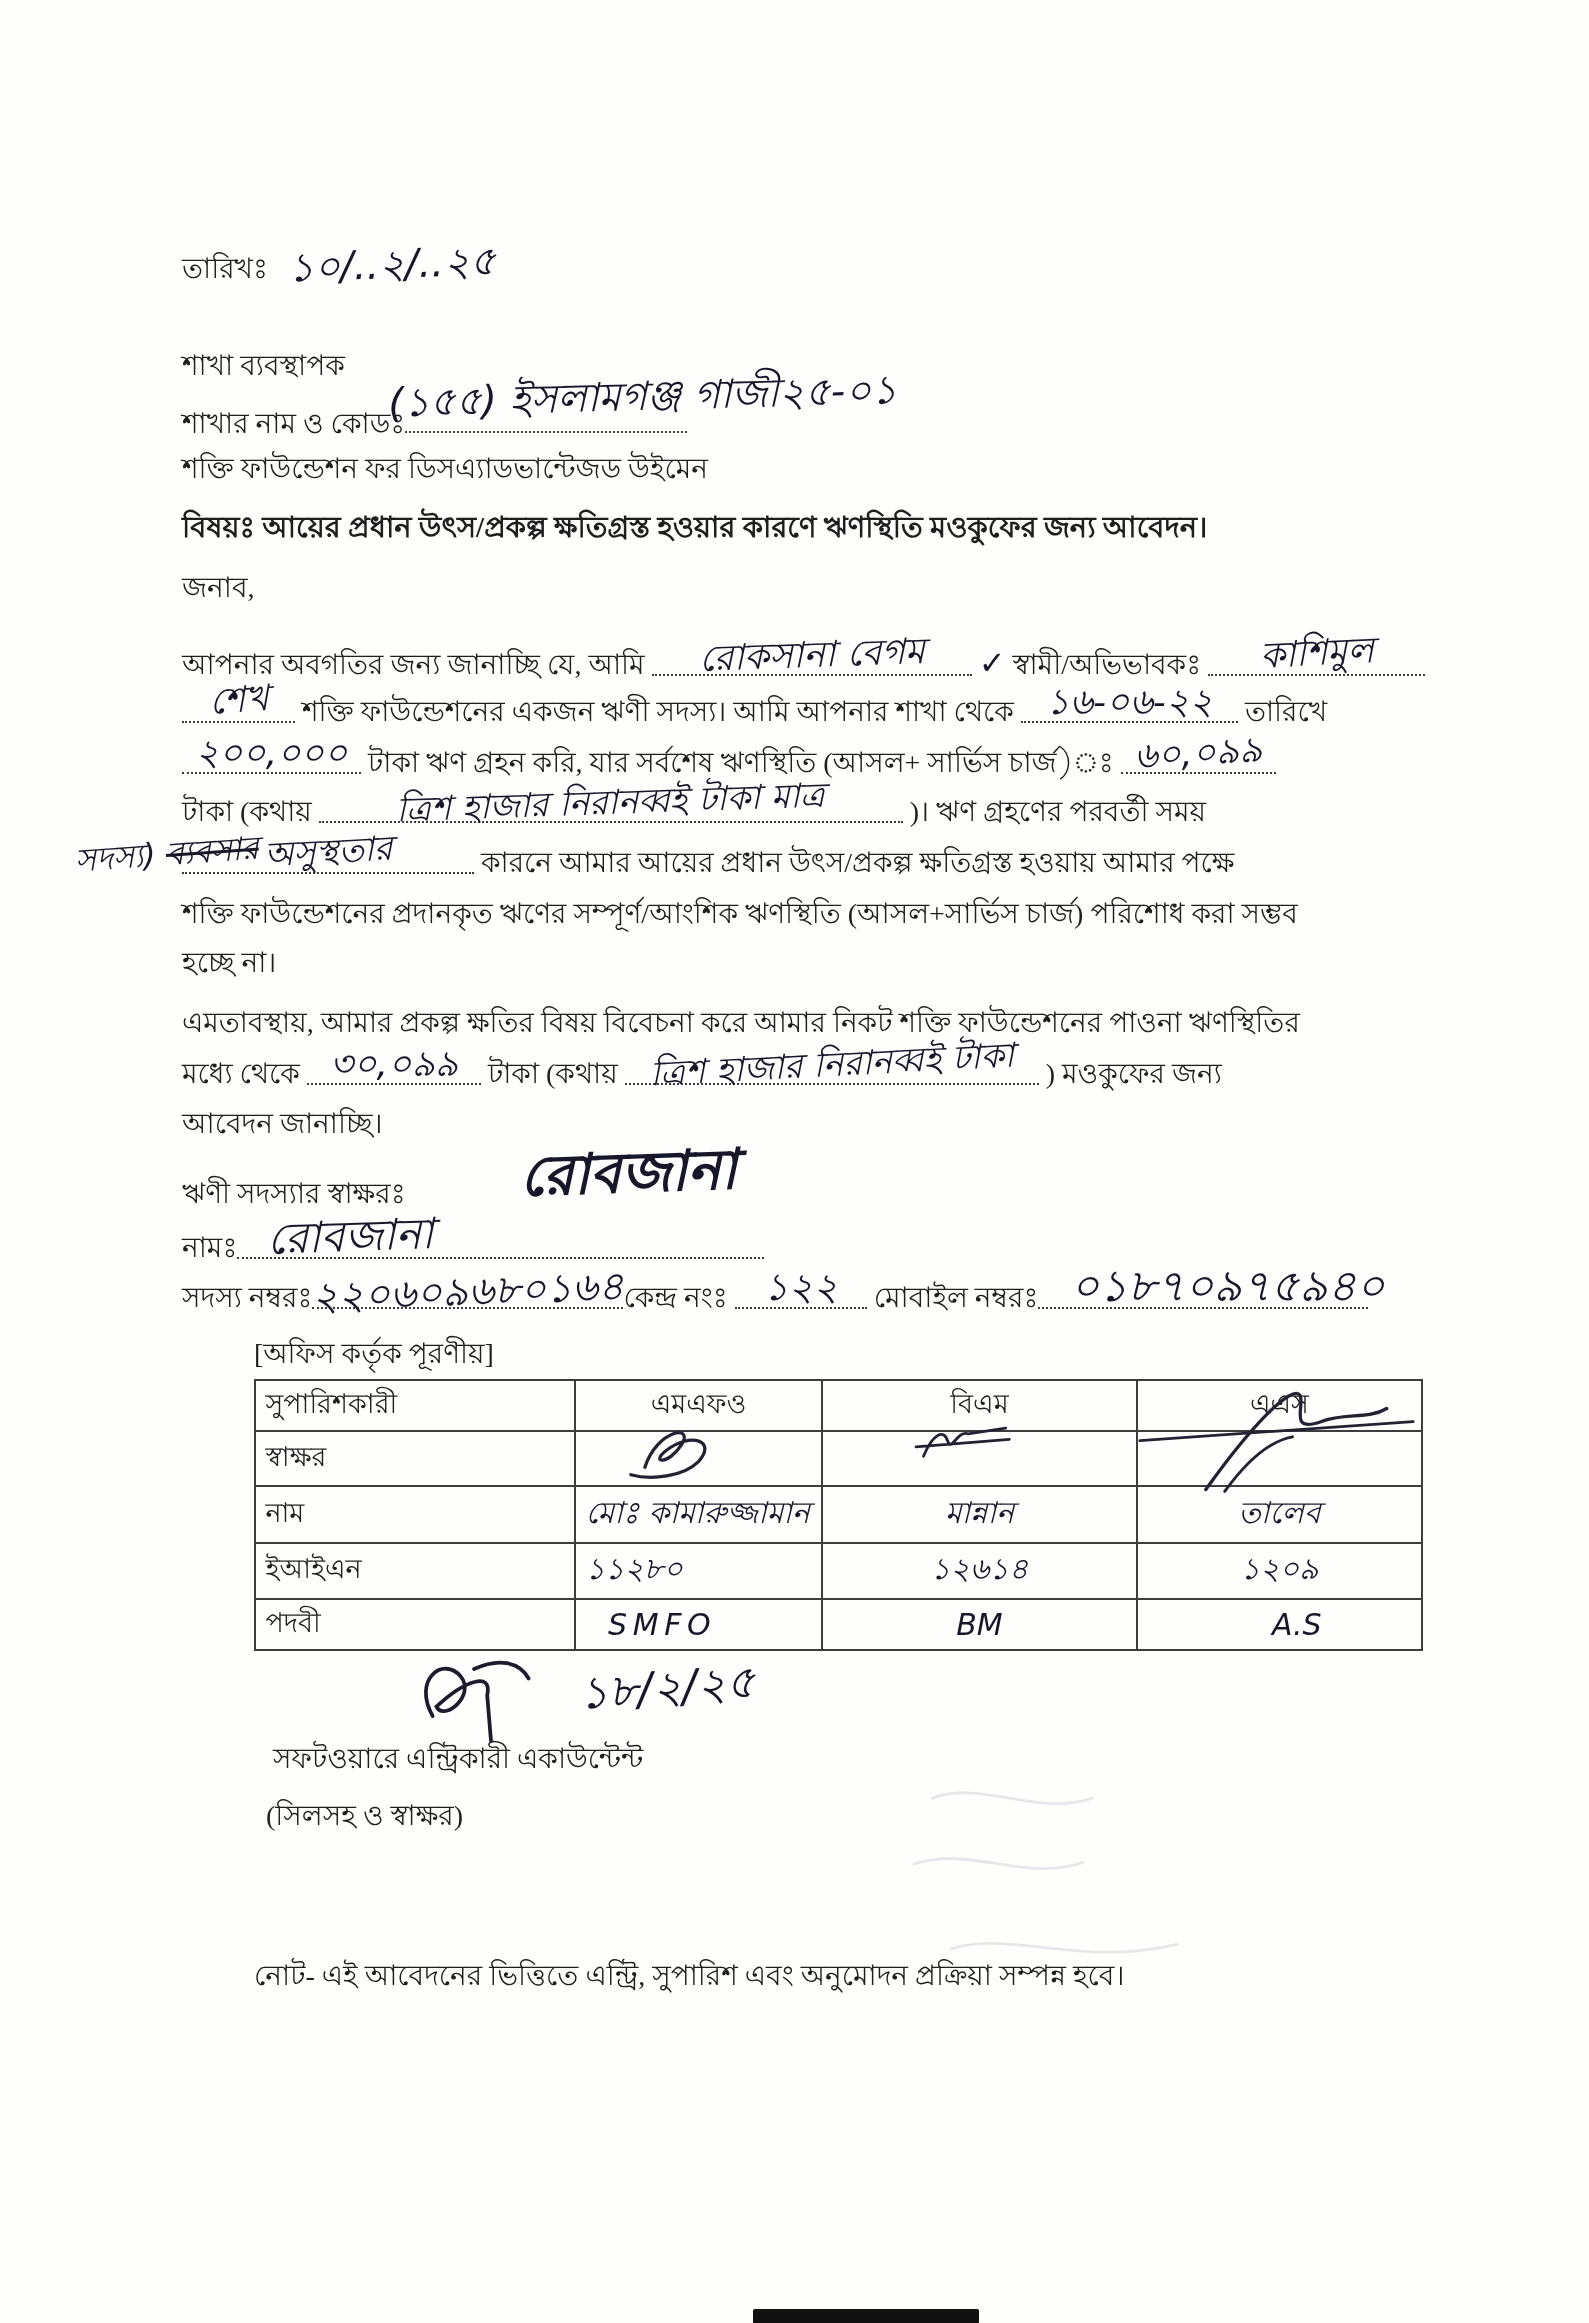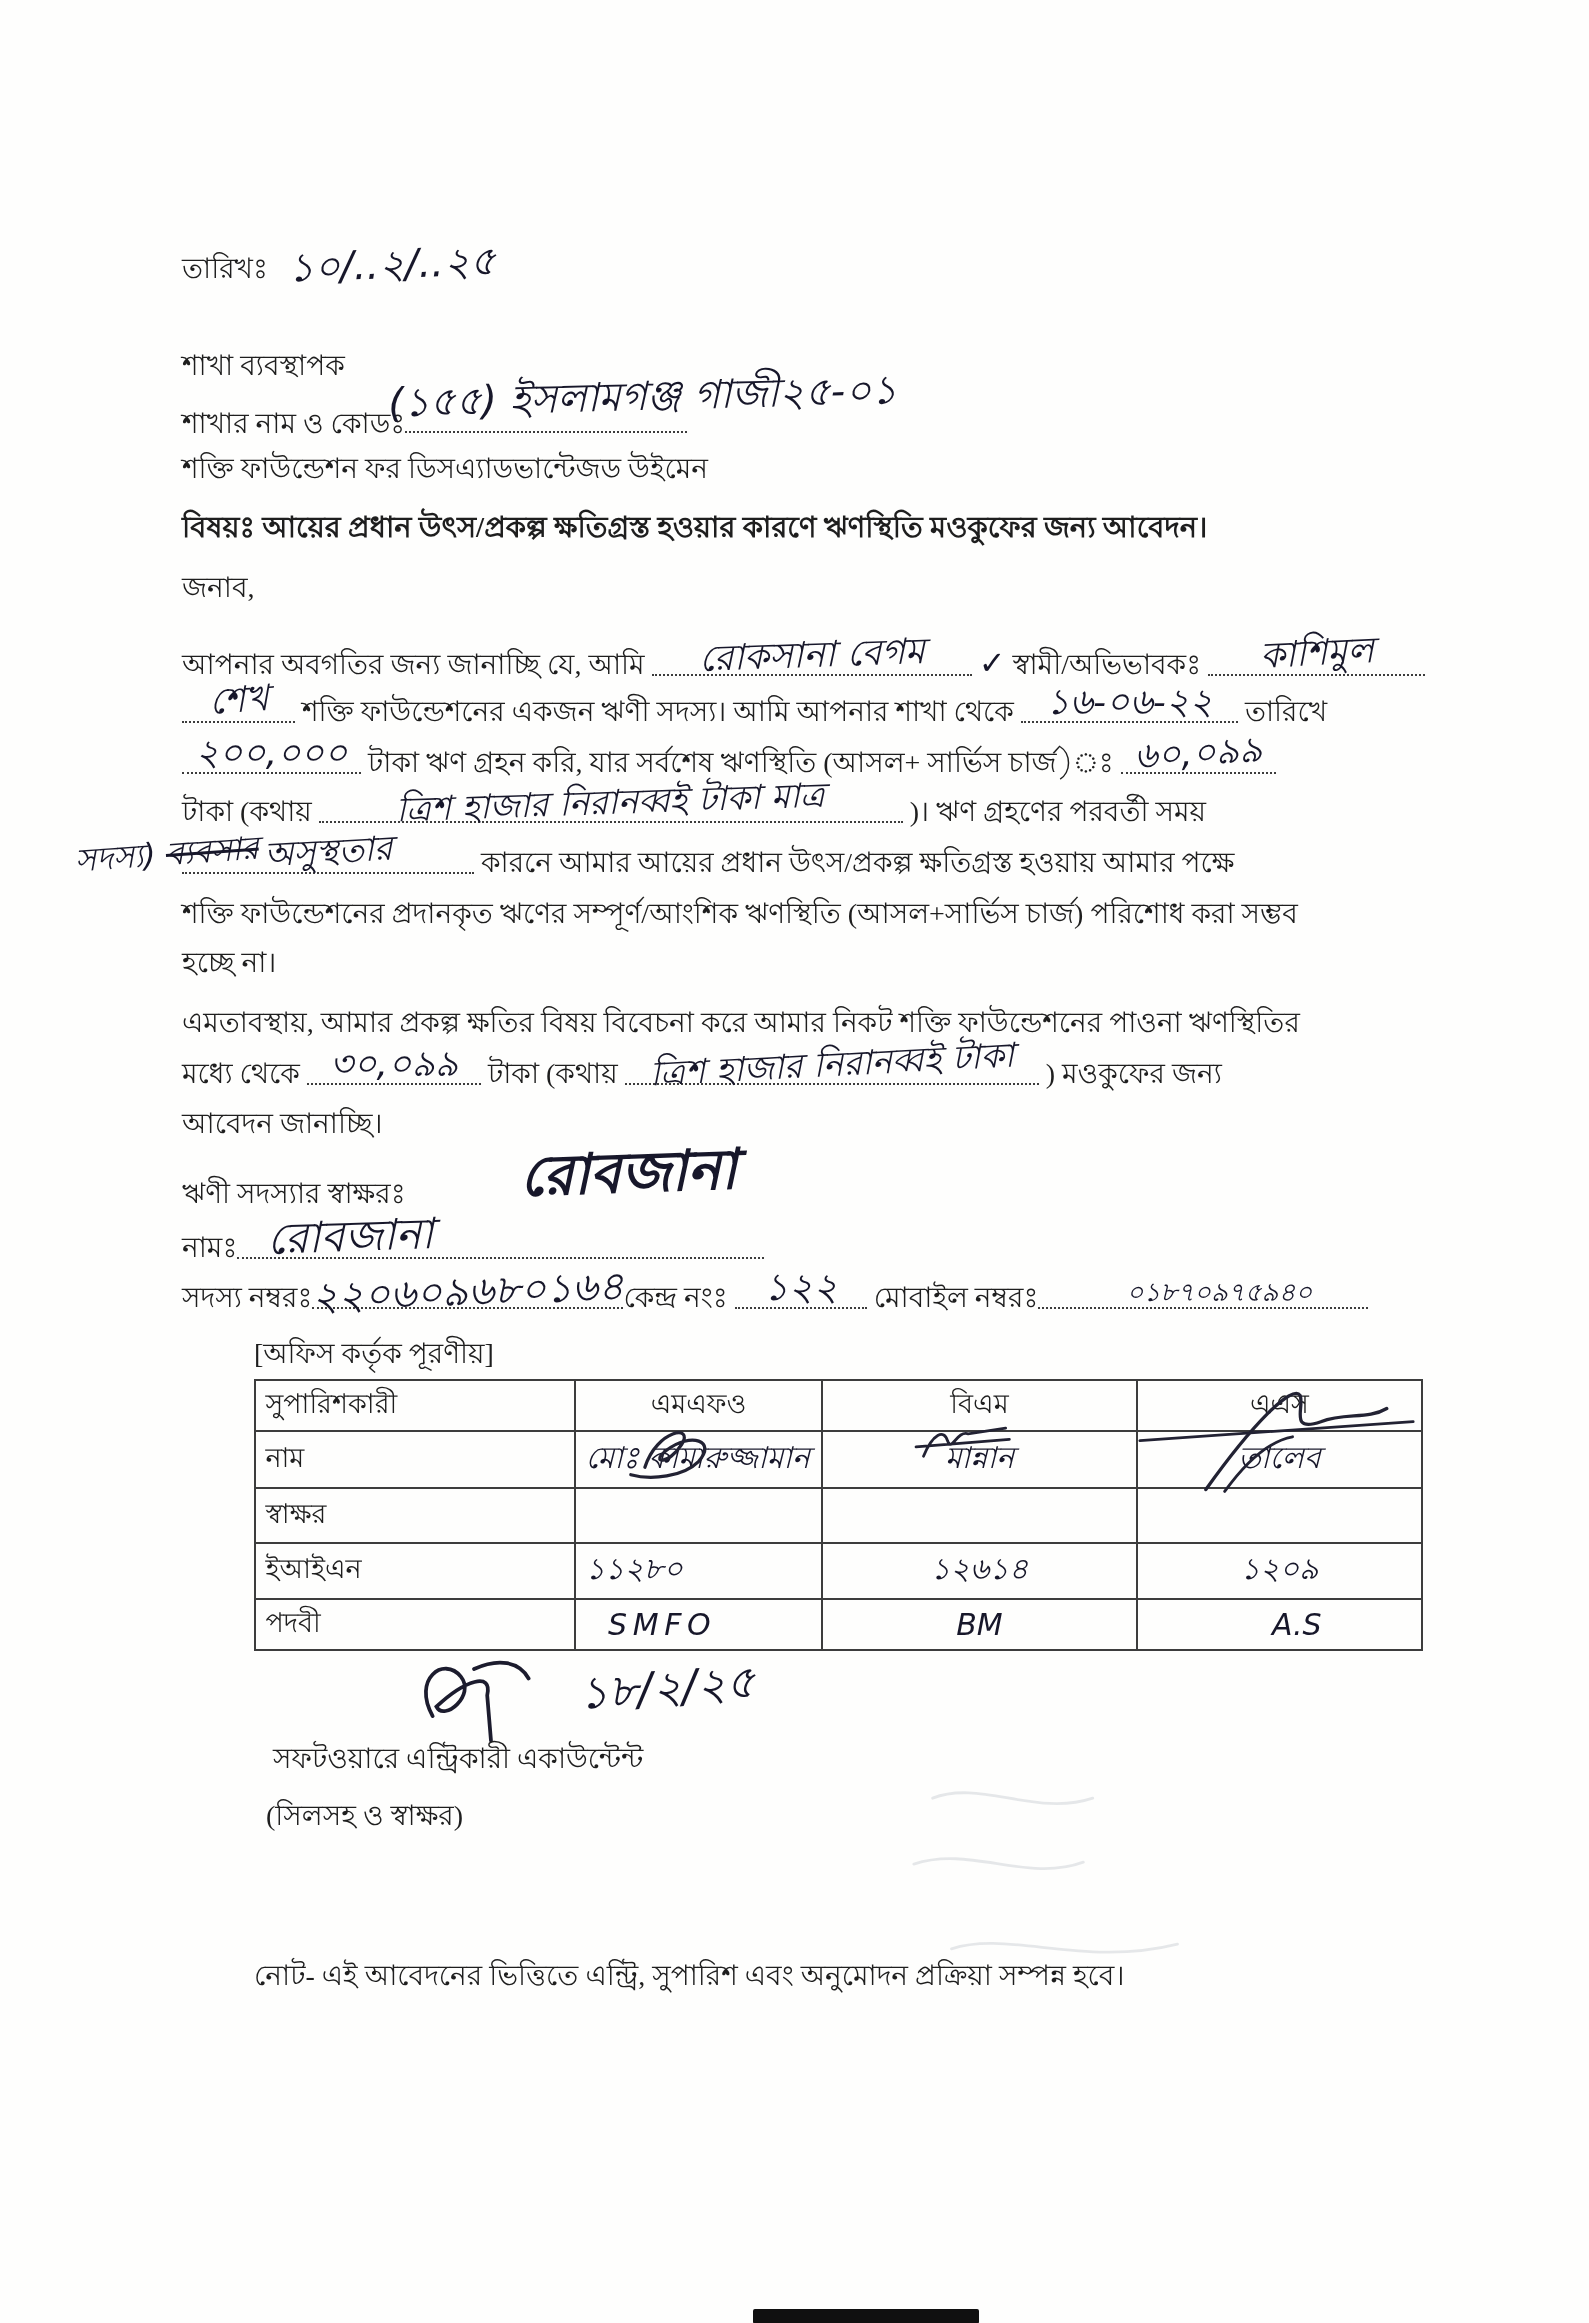--- a/index.html
+++ b/index.html
@@ -98,51 +98,51 @@
   </div>
   <div class="abs-hw hw" style="left:520px;top:1130px;font-size:56px;transform:rotate(-2deg);font-weight:600;">রোবজানা</div>
 
   <div class="line" style="left:182px;top:1229px;">
     <span>নামঃ</span><span class="fill" style="width:527px;"><span class="hw" style="font-size:43px;top:-5.6px;transform:rotate(-2deg);left:-151px;">রোবজানা</span></span>
   </div>
 
   <div class="line" style="left:182px;top:1279px;">
     <span>সদস্য নম্বরঃ</span><span class="fill" style="width:311px;"><span class="hw" style="font-size:40px;top:-1.9px;transform:rotate(-2deg);">২২০৬০৯৬৮০১৬৪</span></span><span>কেন্দ্র নংঃ</span>
     <span class="fill" style="width:132px;"><span class="hw" style="font-size:38px;top:-7.5px;">১২২</span></span>
-    <span>মোবাইল নম্বরঃ</span><span class="fill" style="width:330px;"><span class="hw" style="font-size:26px;top:-5.6px;margin-left:32px;">০১৮৭০৯৭৫৯৪০</span></span>
+    <span>মোবাইল নম্বরঃ</span><span class="fill" style="width:330px;"><span class="hw" style="font-size:44px;top:-5.6px;margin-left:32px;">০১৮৭০৯৭৫৯৪০</span></span>
   </div>
 
   <div class="line" style="left:254px;top:1335px;">[অফিস কর্তৃক পূরণীয়]</div>
 
   <div style="position:absolute;left:254px;top:1379px;">
     <table class="office">
       <colgroup>
           <col style="width:320px">
           <col style="width:247px">
           <col style="width:315px">
           <col style="width:285px">
         </colgroup>
       <tbody>
           <tr style="height:43px;padding-left:24px;">
         <td>সুপারিশকারী</td>
         <td class="cell-center">এমএফও</td>
         <td class="cell-center">বিএম</td>
         <td class="cell-center">এএস</td>
       </tr>
+      <tr style="height:55px;">
+        <td>স্বাক্ষর</td>
+        <td class="cell-center"></td>
+        <td class="cell-center"></td>
+        <td class="cell-center"></td>
+      </tr>
       <tr style="height:45px;">
         <td>নাম</td>
         <td class="hw" style="font-size:30px;">মোঃ কামারুজ্জামান</td>
         <td class="hw cell-center" style="font-size:30px;">মান্নান</td>
         <td class="hw cell-center" style="font-size:30px;">তালেব</td>
-      </tr>
-      <tr style="height:55px;">
-        <td>স্বাক্ষর</td>
-        <td class="cell-center"></td>
-        <td class="cell-center"></td>
-        <td class="cell-center"></td>
       </tr>
       <tr style="height:38px;">
         <td>ইআইএন</td>
         <td class="hw" style="font-size:30px;">১১২৮০</td>
         <td class="hw cell-center" style="font-size:30px;">১২৬১৪</td>
         <td class="hw cell-center" style="font-size:30px;">১২০৯</td>
       </tr>
       <tr style="height:43px;">
         <td>পদবী</td>
         <td class="hw" style="font-size:30px;letter-spacing:5.6px;padding-left:32px;">SMFO</td>

